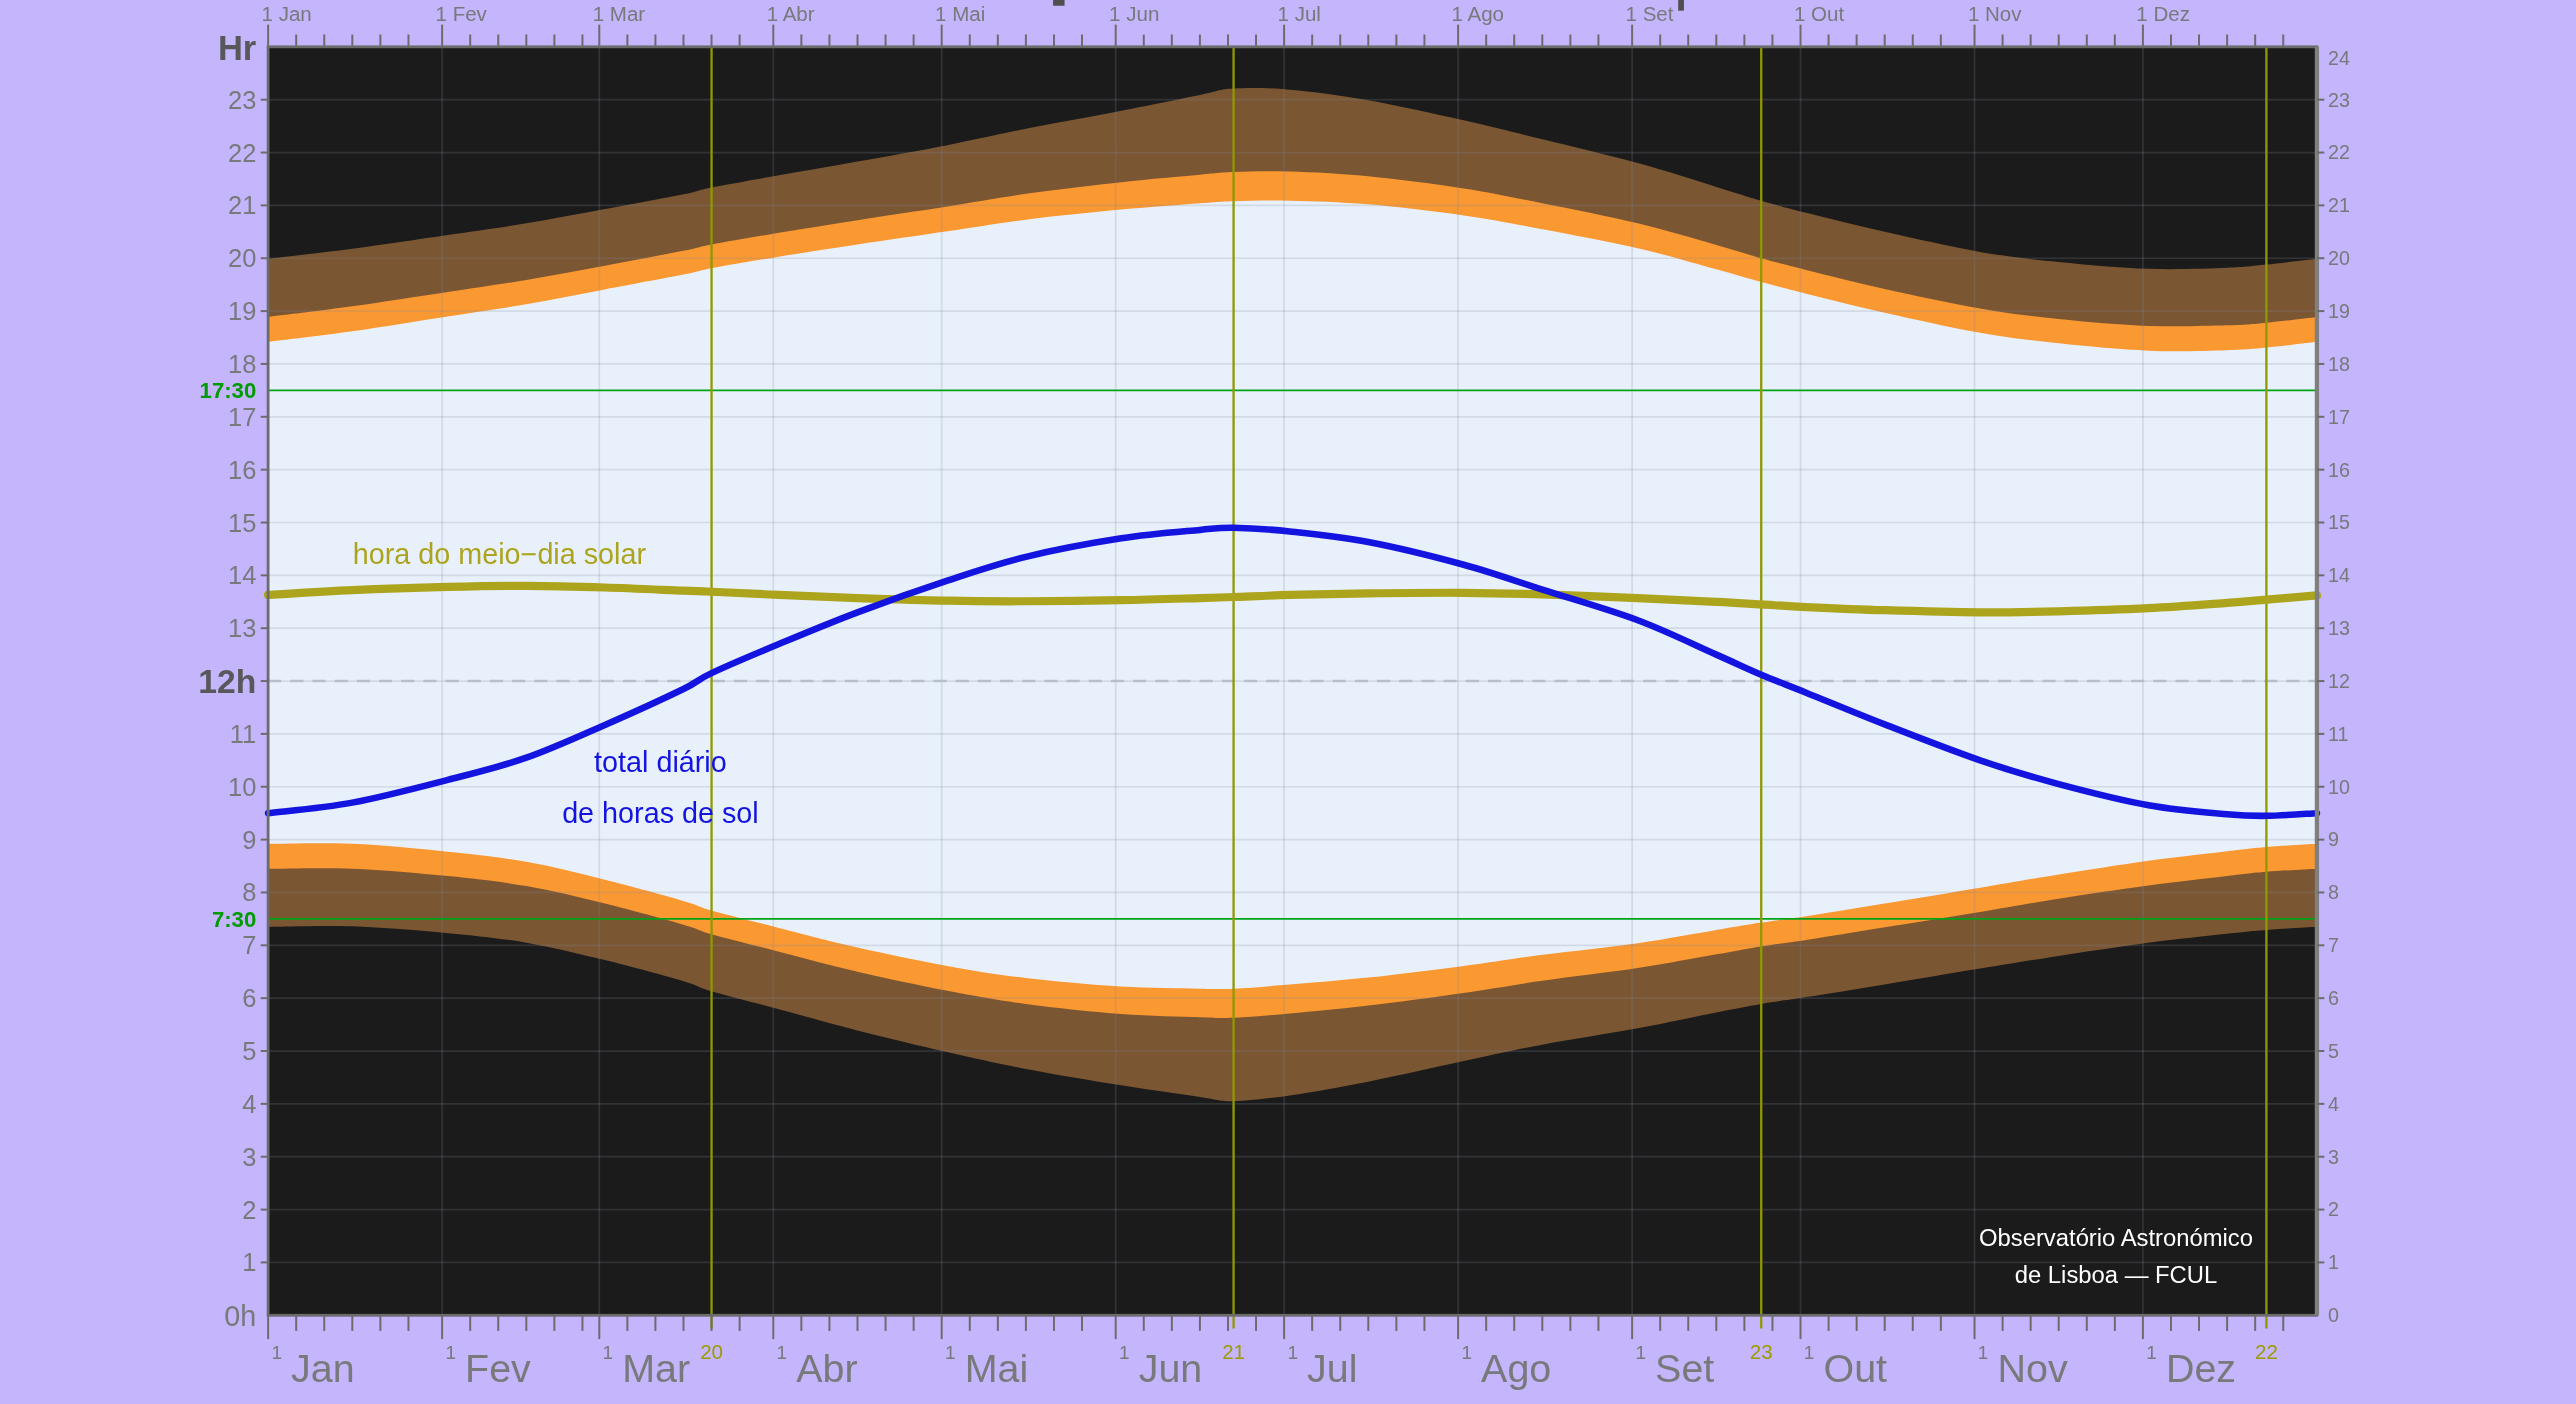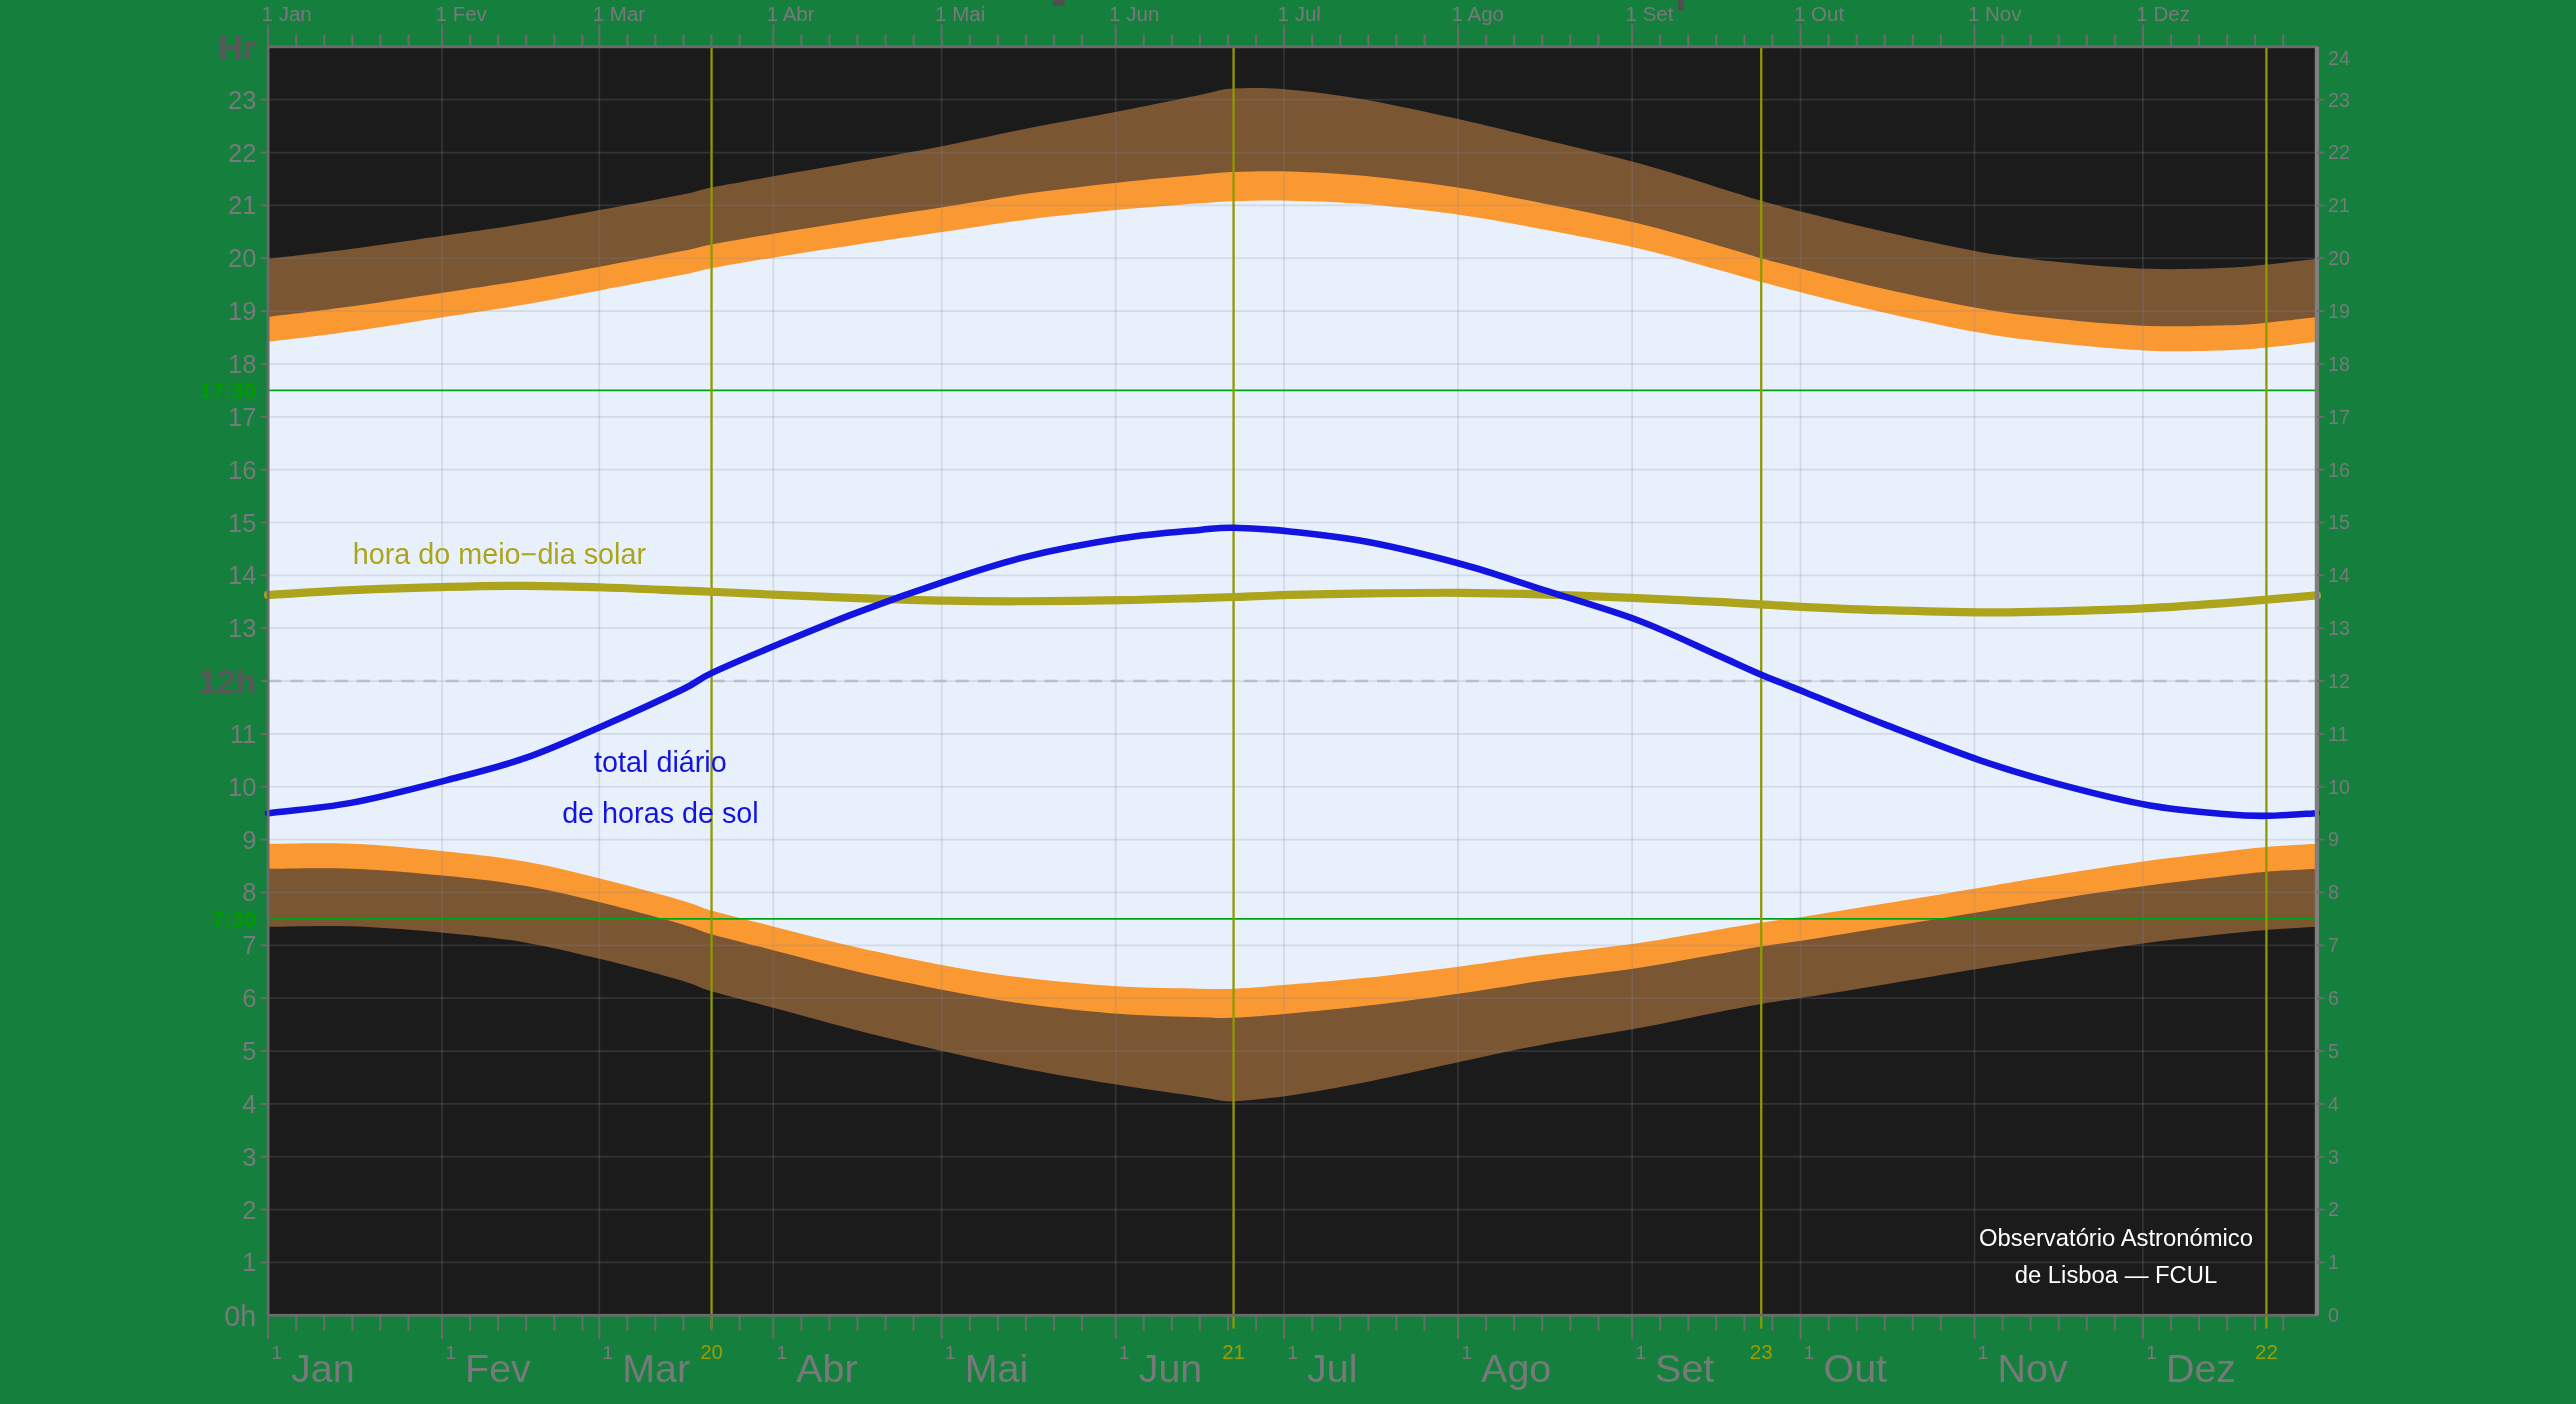--- a/index.html
+++ b/index.html
@@ -1,17 +1,17 @@
 <!DOCTYPE html>
 <html style="font-size:8.7px"><head>
 <meta charset="utf-8">
 <style>
   html,body{margin:0;padding:0;background:#ffffff;}
   body{width:2576px;height:1405px;overflow:hidden;}
-  #stage{width:2576px;height:1405px;position:relative;background:#15803d;}
+  #stage{width:2576px;height:1405px;position:relative;background:#c4b5fd;}
   svg{display:block;}
   svg text{font-family:"Liberation Sans","DejaVu Sans",sans-serif;}
 </style>
 </head>
 <body>
 
 <div id="stage">
   <svg id="chart" width="2576" height="1405" viewBox="0 0 1568 855" preserveAspectRatio="none">
       <g>
         <rect x="163.2" y="28.5" width="1247.1" height="771.9" fill="#1B1B1B"></rect>

